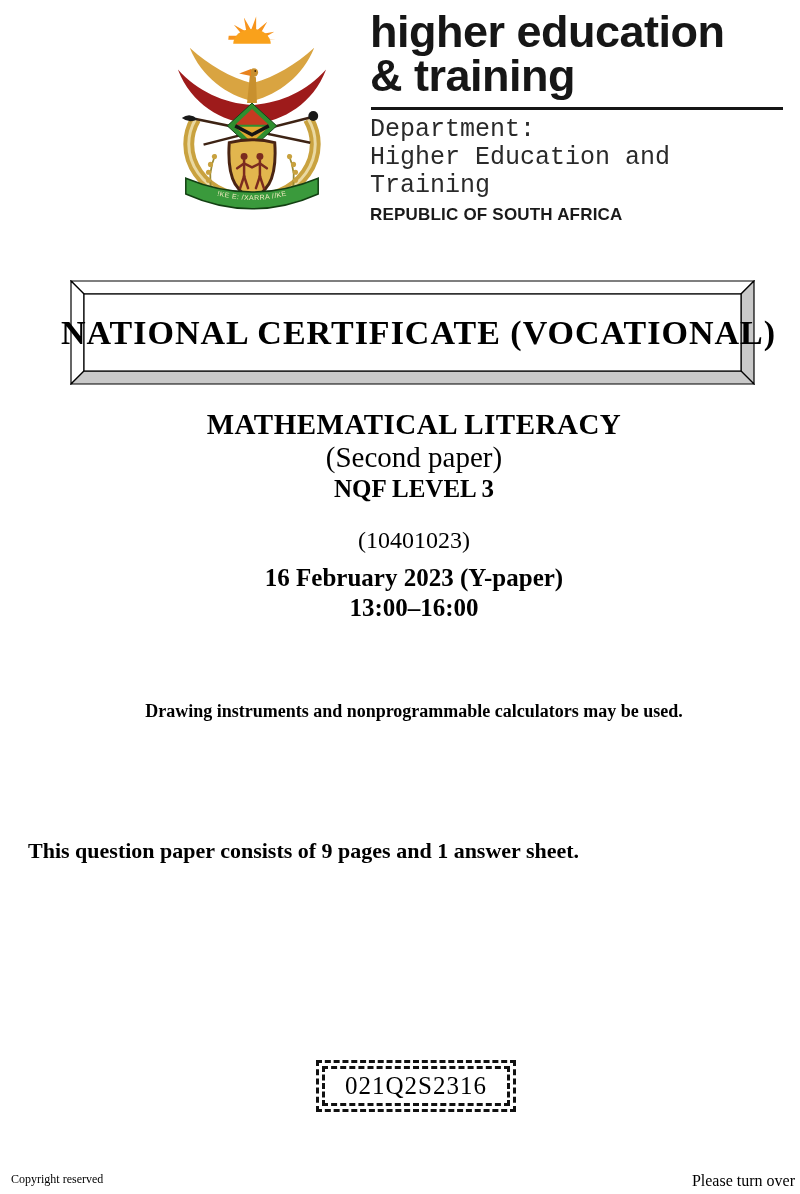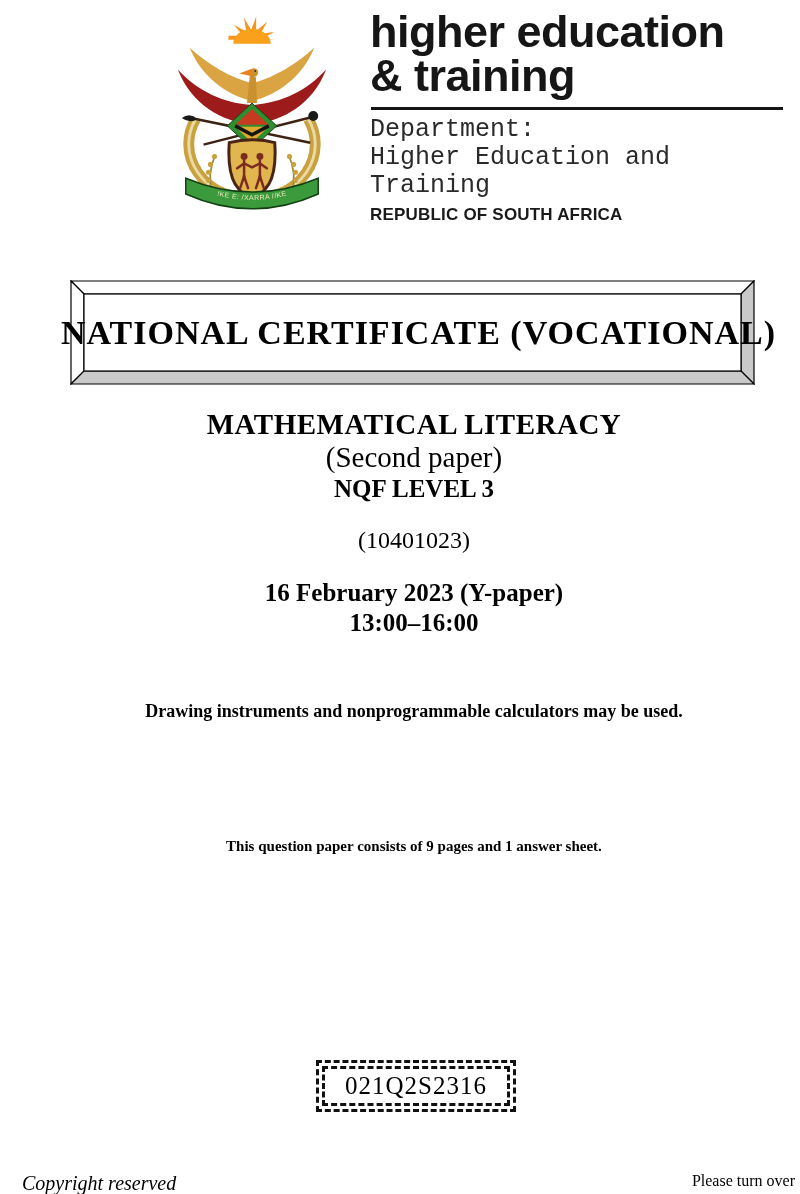--- a/index.html
+++ b/index.html
@@ -23,41 +23,41 @@
     position:absolute;inset:15px;display:flex;align-items:center;justify-content:center;
     font-weight:700;font-size:34px;letter-spacing:1px;white-space:nowrap;margin-left:12px;
   }
 
   
   .exam-block{position:absolute;left:28px;top:408px;width:772px;text-align:center;}
   .exam-subject{font-size:29px;font-weight:700;line-height:33px;letter-spacing:0.5px;}
   .exam-paper{font-size:29px;line-height:32px;}
   .exam-level{font-size:25px;font-weight:700;line-height:31px;}
   .exam-code{font-size:24px;line-height:30px;margin-top:21px;}
-  .exam-date{font-size:25px;font-weight:700;line-height:30px;margin-top:23px;}
+  .exam-date{font-size:25px;font-weight:700;line-height:30px;margin-top:8px;}
   .exam-time{font-size:25px;font-weight:700;line-height:30px;}
 
   .note-1{position:absolute;left:28px;top:701px;width:772px;text-align:center;
           font-size:18px;font-weight:700;}
-  .note-2{position:absolute;left:28px;top:838px;width:772px;text-align:center;
-          font-size:15px;font-weight:700;}
+  .note-2{position:absolute;left:28px;top:838px;width:772px;
+          font-size:22px;font-weight:700;}
 
   
   .code-box{
     position:absolute;left:316px;top:1060px;width:200px;height:52px;
     border:3px dashed #111;padding:3px;box-sizing:border-box;background:#fff;
   }
   .code-box-inner{
     width:100%;height:100%;border:3px dashed #111;box-sizing:border-box;
     display:flex;align-items:center;justify-content:center;
     font-size:25px;letter-spacing:1px;
   }
 
   
-  .footer-left{position:absolute;left:22px;top:1172px;font-size:20px;font-style:italic;}
+  .footer-left{position:absolute;left:11px;top:1172px;font-size:12px;}
   .footer-right{position:absolute;right:5px;top:1172px;font-size:16px;}
 </style>
 </head>
 <body>
 
 <div class="page">
 
   <svg class="crest" viewBox="0 0 170 200" aria-hidden="true">
 
     <g>

